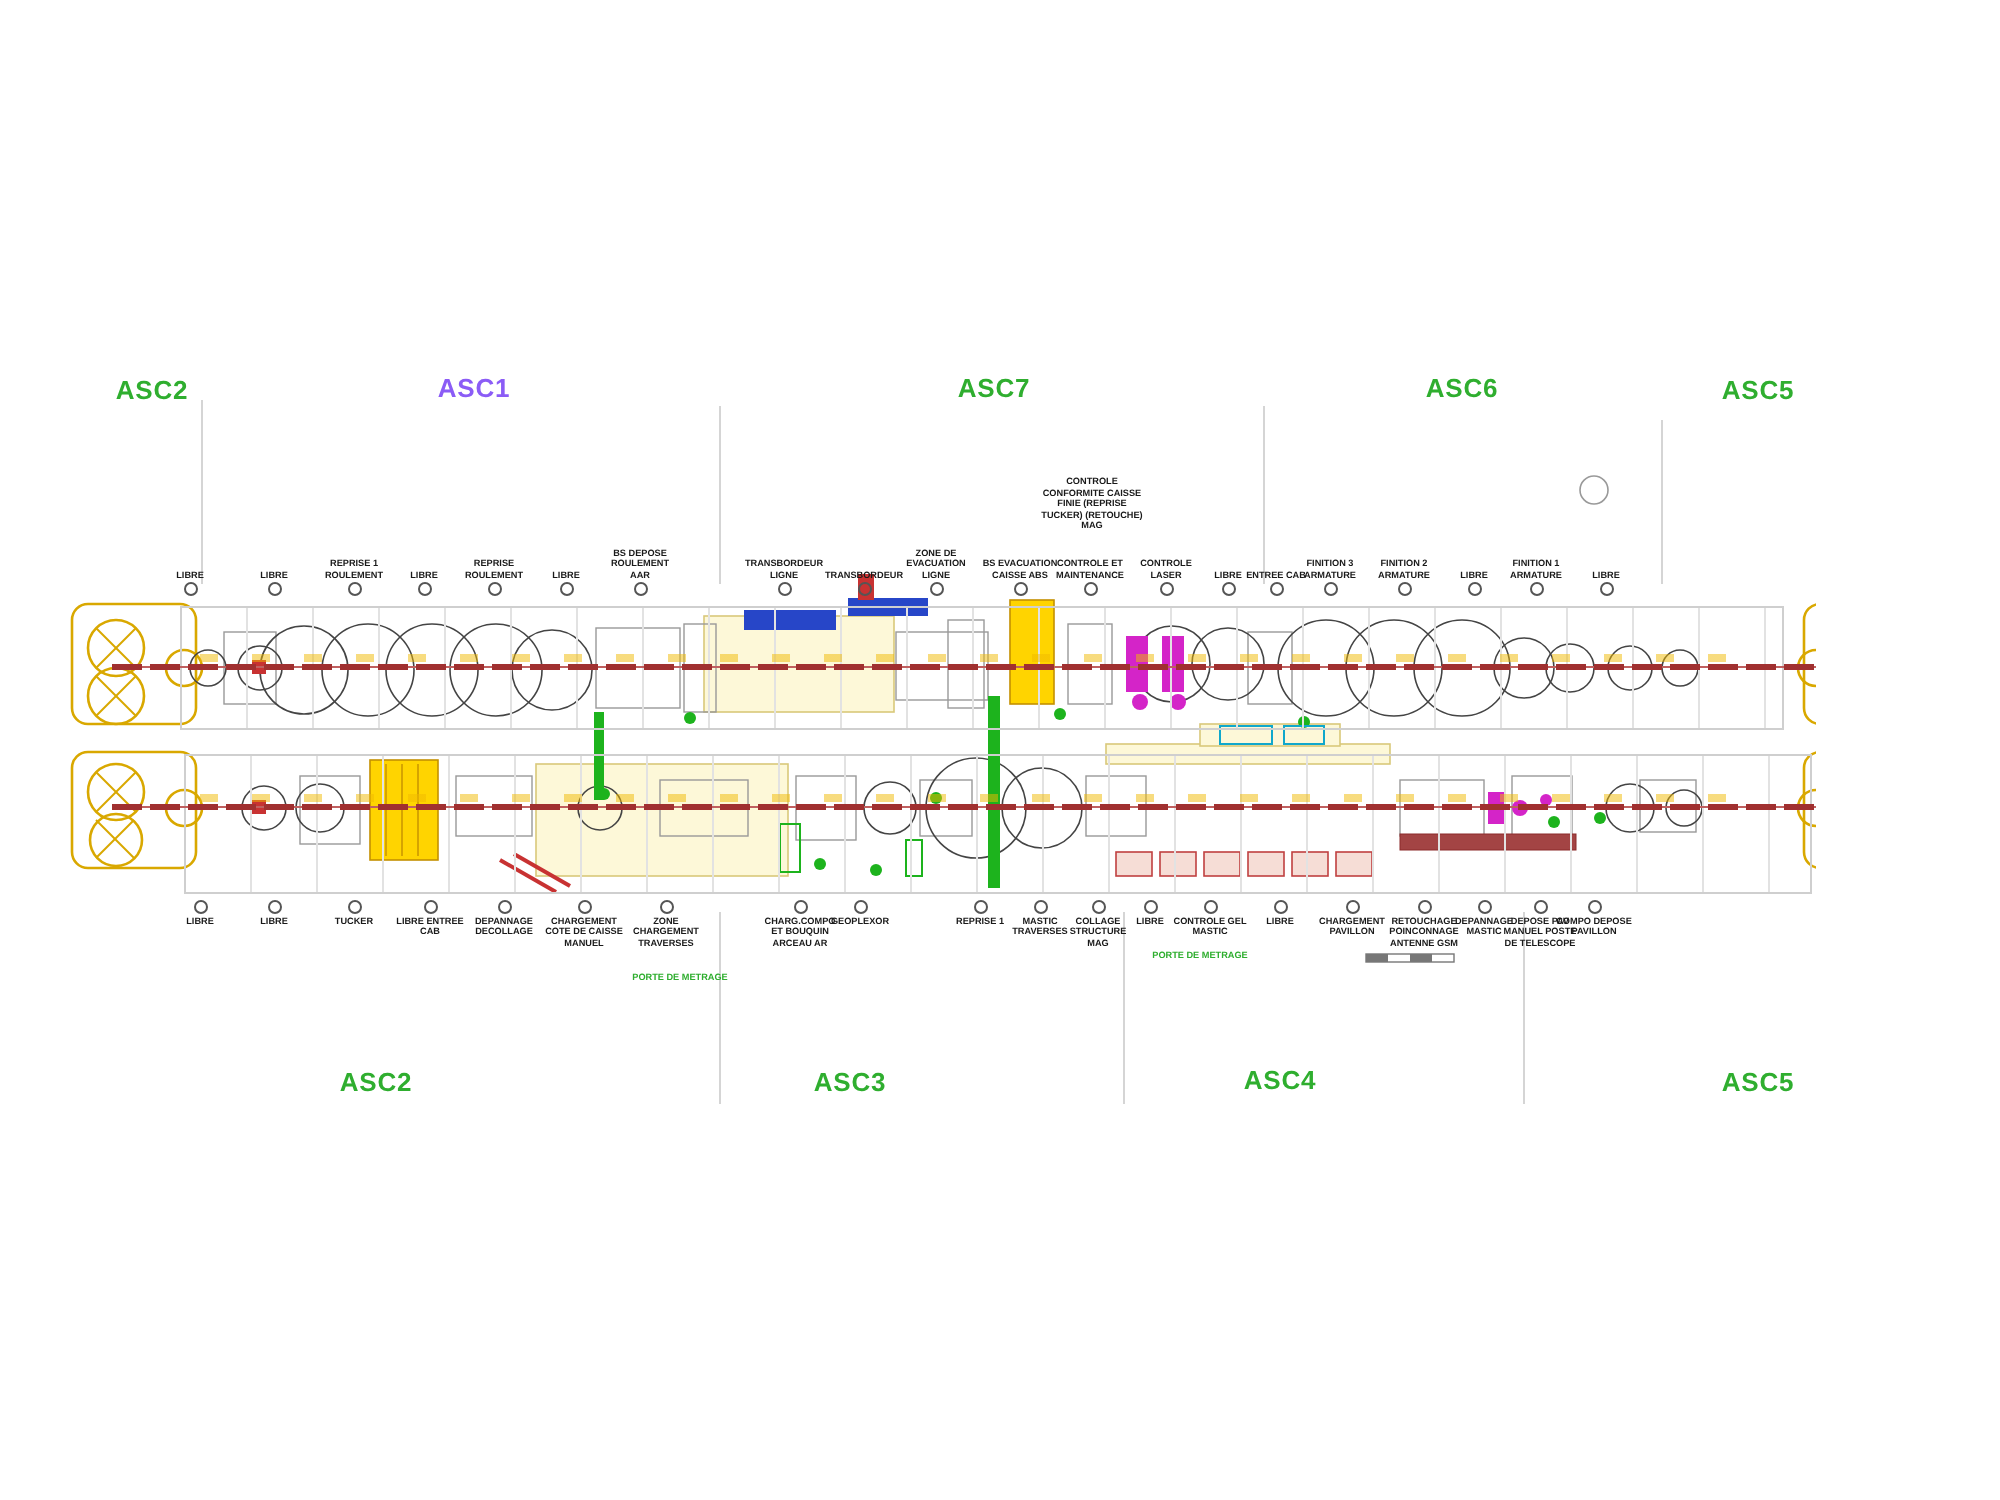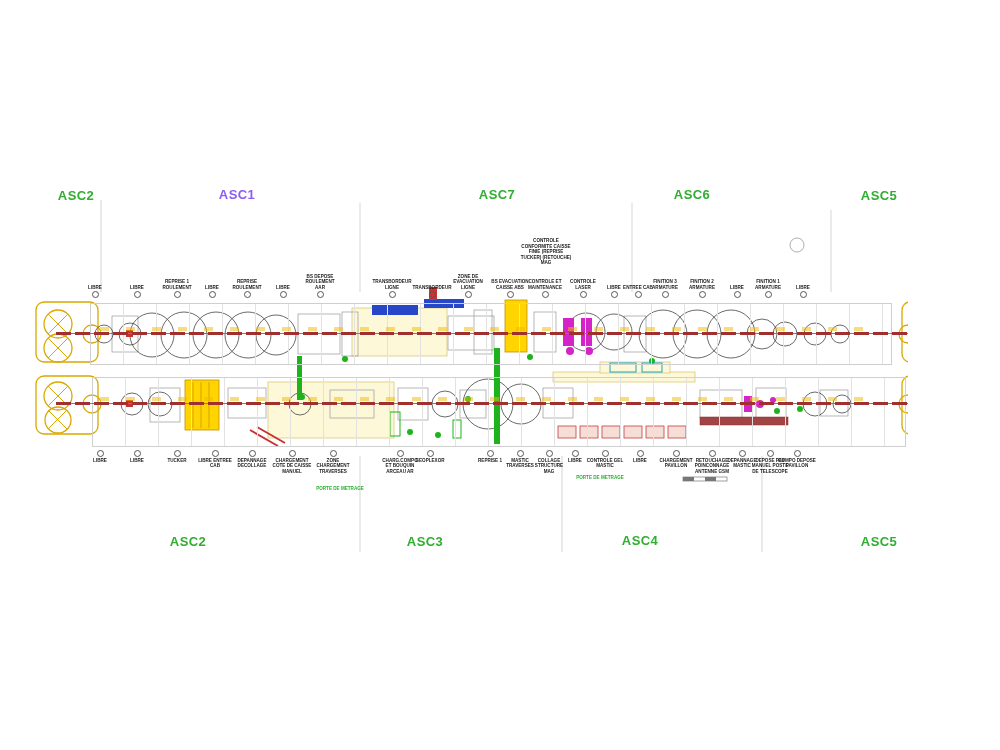--- a/index.html
+++ b/index.html
@@ -182,21 +182,21 @@
   <div class="reddash" style="left:56px;top:332px;width:888px;"></div>
   <div class="redline" style="left:56px;top:403px;width:888px;"></div>
   <div class="reddash" style="left:56px;top:402px;width:888px;"></div>
 
   <div class="ydash" style="left:100px;top:327px;width:780px;"></div>
   <div class="ydash" style="left:100px;top:397px;width:780px;"></div>
 
 <div class="asc" style="left: 76px; top: 195px; color: rgb(47, 174, 47);">ASC2</div>
     <div class="asc" style="left: 237px; top: 194px; color: #8b5cf6;">ASC1</div>
     <div class="asc" style="left: 497px; top: 194px; color: rgb(47, 174, 47);">ASC7</div>
-    <div class="asc" style="left: 692px; top: 194px; color: rgb(47, 174, 47);">ASC6</div>
+    <div class="asc" style="left: 731px; top: 194px; color: rgb(47, 174, 47);">ASC6</div>
     <div class="asc" style="left: 879px; top: 195px; color: rgb(47, 174, 47);">ASC5</div>
     <div class="asc" style="left: 188px; top: 541px; color: rgb(47, 174, 47);">ASC2</div>
     <div class="asc" style="left: 425px; top: 541px; color: rgb(47, 174, 47);">ASC3</div>
     <div class="asc" style="left: 640px; top: 540px; color: rgb(47, 174, 47);">ASC4</div>
     <div class="asc" style="left: 879px; top: 541px; color: rgb(47, 174, 47);">ASC5</div>
     <div class="station" style="left: 95px; bottom: 452px;">
       <span class="txt">LIBRE</span>
       <span class="st-circle"></span>
     </div>
     <div class="station" style="left: 137px; bottom: 452px;">

